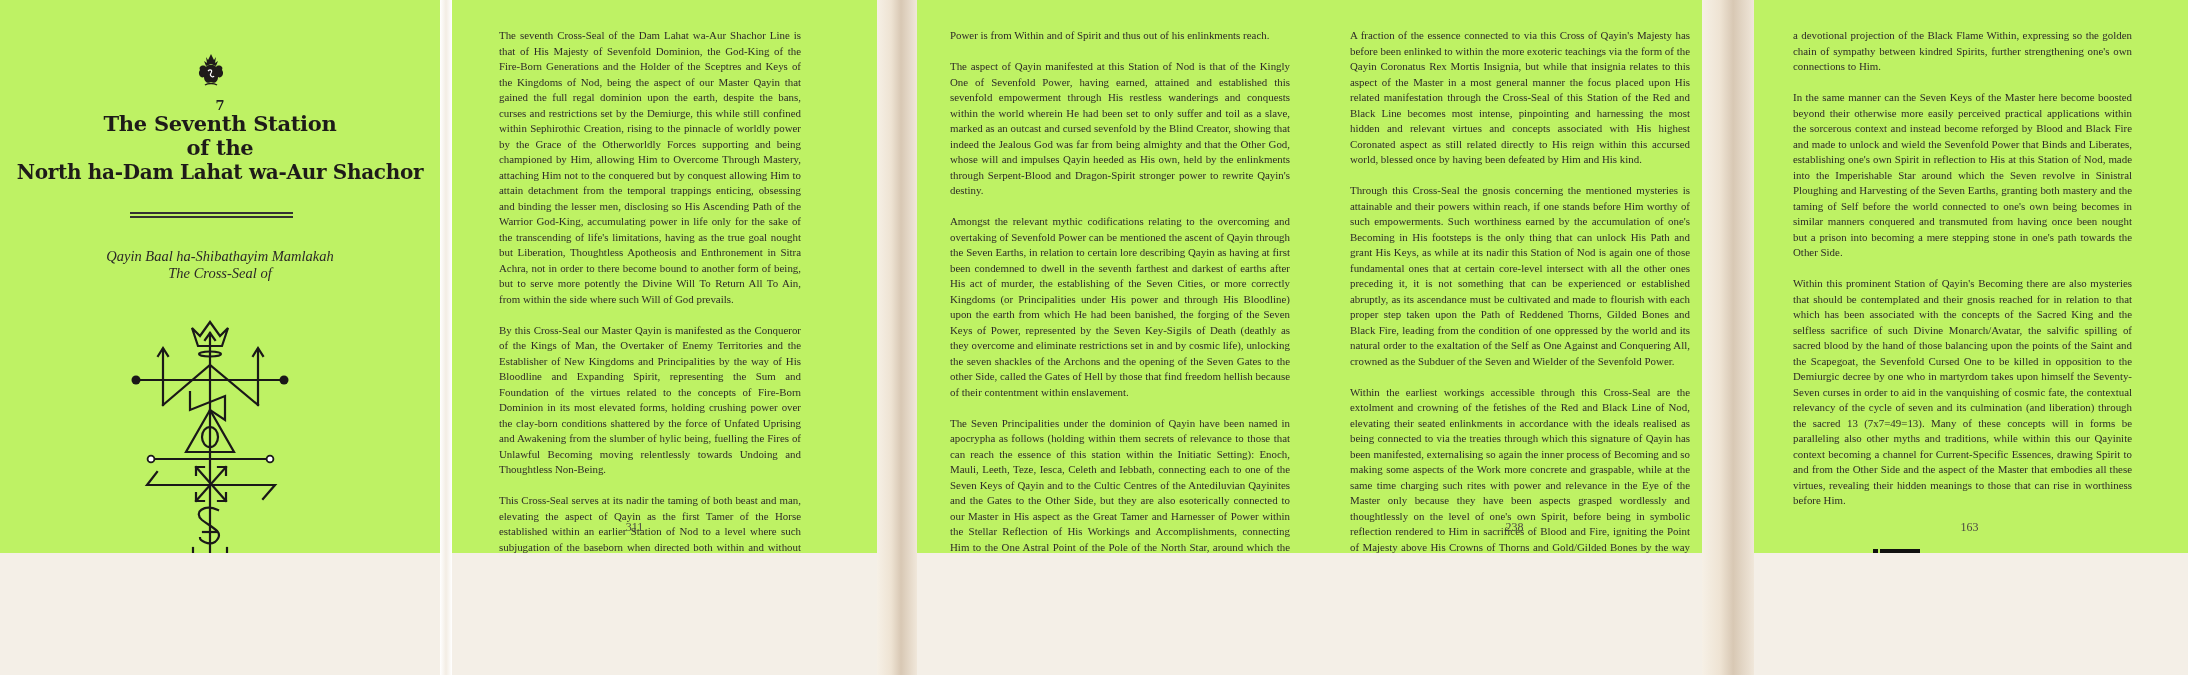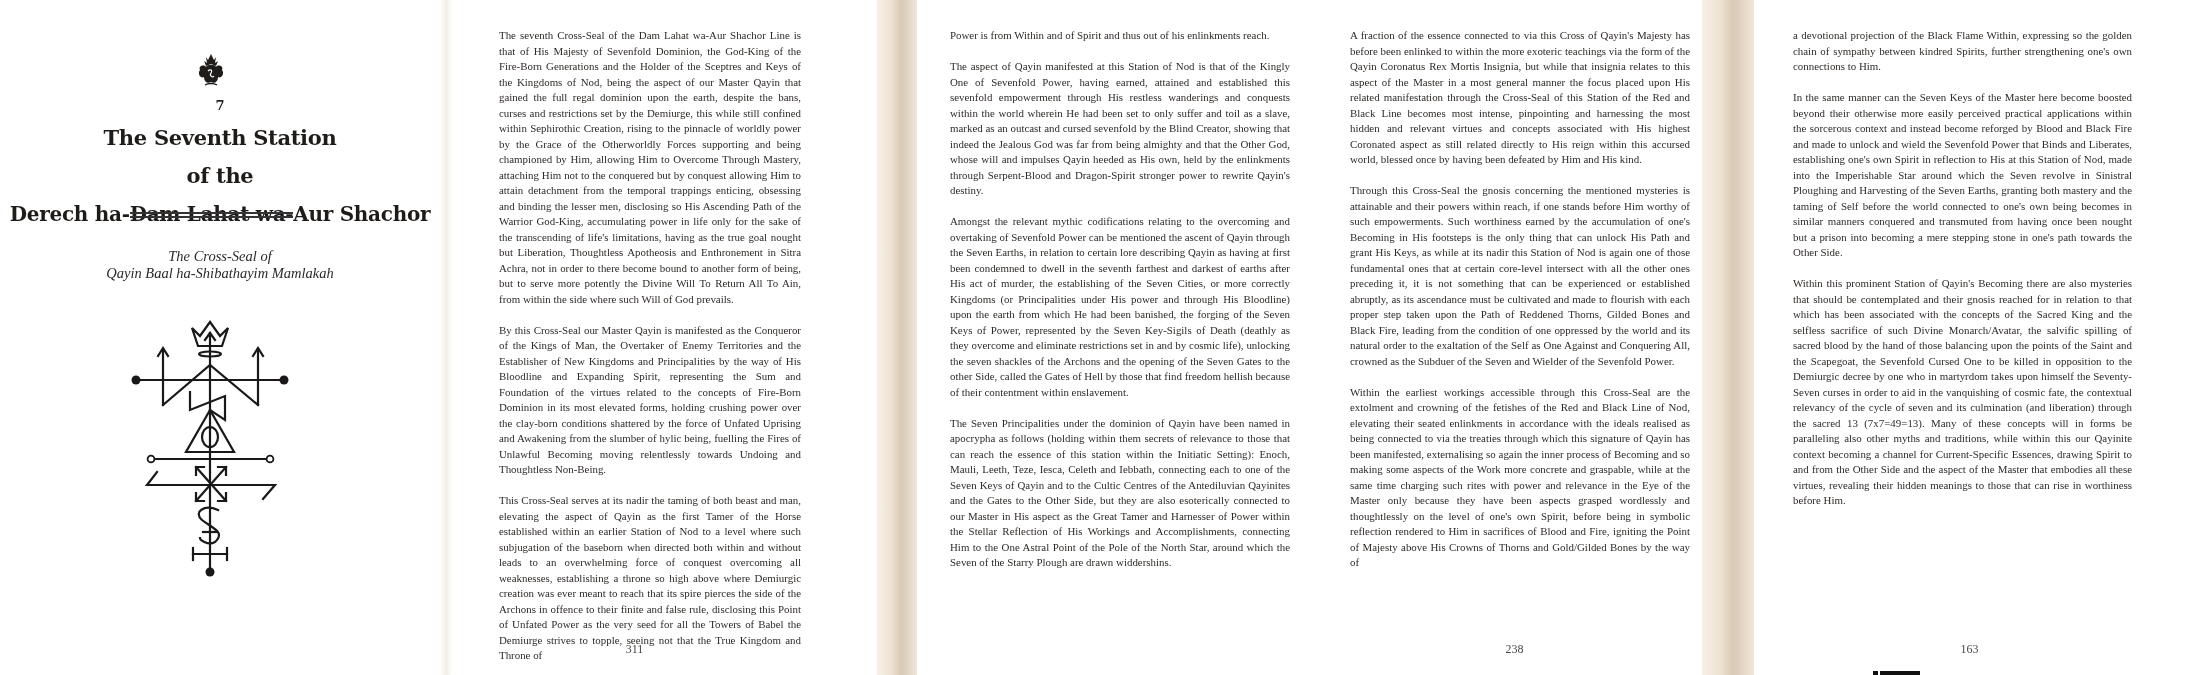--- a/index.html
+++ b/index.html
@@ -3,21 +3,21 @@
 <meta charset="utf-8">
 <style>
   html, body { margin:0; padding:0; }
   body {
     width:2188px; height:675px; overflow:hidden; position:relative;
     background:#f4efe7;
     font-family: "DejaVu Serif", "Liberation Serif", serif;
     color:#2a2624;
   }
   .page {
-    position:absolute; top:0; height:675px; background:#ffffff; overflow:hidden;
+    position:absolute; top:0; height:553px; background:#bef264; overflow:hidden;
   }
   .gutter {
     position:absolute; top:0; height:675px;
     background:linear-gradient(to right, #f6f0e6 0%, #eee3d3 35%, #d8c8b4 60%, #f0e7da 100%);
   }
   .page-num {
     position:absolute; bottom:18px; left:0; right:0; text-align:center;
     font-family:"Liberation Serif", serif; font-size:12px; color:#4a4643;
   }
   .col {
@@ -30,21 +30,21 @@
   .ornament { position:absolute; left:196px; top:52px; width:30px; height:36px; }
   .chap-num {
     position:absolute; left:0; right:0; top:98px; text-align:center;
     font-family:"DejaVu Serif", serif; font-weight:bold; font-size:13px; color:#222;
   }
   .chap-title {
     position:absolute; left:0; right:0; top:112px; text-align:center;
     font-family:"DejaVu Serif", serif; font-weight:bold; font-size:21px; line-height:24px;
     color:#1e1b19; letter-spacing:-0.3px;
   }
-  .chap-title div { white-space:nowrap;margin-top:14px; }
+  .chap-title div { white-space:nowrap; }
   .rule { position:absolute; left:130px; width:163px; height:1.5px; background:#333; }
   .subtitle {
     position:absolute; left:0; right:0; top:248px; text-align:center;
     font-family:"Liberation Serif", serif; font-style:italic; font-size:14.5px; line-height:17px; color:#2c2927;
   }
   .sigil { position:absolute; left:125px; top:318px; width:170px; height:260px; }
   .scan-mark { position:absolute; height:4px; background:#111; }
 </style>
 </head>
 <body>
@@ -53,27 +53,27 @@
   <svg class="ornament" viewBox="0 0 30 36">
     <path d="M15 2 L12 8 L10 5 L11 11 L8 9 L10 14 L15 12 L20 14 L22 9 L19 11 L20 5 L18 8 Z" fill="#1f1c1a"></path>
     <path d="M4 18 C2 14 8 12 10 15 C11 12 19 12 20 15 C22 12 28 14 26 18 C29 22 25 27 22 25 C22 30 18 32 15 30 C12 32 8 30 8 25 C5 27 1 22 4 18 Z" fill="#1f1c1a"></path>
     <path d="M12 19 C14 17 17 18 15 21 C13 24 17 26 18 24" stroke="#fff" stroke-width="1.2" fill="none"></path>
     <path d="M9 33 C12 31 18 31 21 33" stroke="#1f1c1a" stroke-width="1.5" fill="none"></path>
   </svg>
   <div class="chap-num">7</div>
   <div class="chap-title">
     <div>The Seventh Station</div>
     <div>of the</div>
-    <div style="font-size:20px;">Derech ha-Dam Lahat wa-Aur Shachor</div>
+    <div style="font-size:20px;">North ha-Dam Lahat wa-Aur Shachor</div>
   </div>
   <div class="rule" style="top:212px;"></div>
   <div class="rule" style="top:216px;"></div>
   <div class="subtitle">
+    <div>Qayin Baal ha-Shibathayim Mamlakah</div>
     <div>The Cross-Seal of</div>
-    <div>Qayin Baal ha-Shibathayim Mamlakah</div>
   </div>
   <svg class="sigil" viewBox="125 318 170 260">
     <g stroke="#1a1818" stroke-width="2.2" fill="none" stroke-linecap="square">
 
       <line x1="210" y1="333" x2="210" y2="572"></line>
 
       <path d="M192 328 L198 346 L222 346 L228 328 L220 336 L210 322 L200 336 Z"></path>
       <ellipse cx="210" cy="354" rx="11" ry="2.5"></ellipse>
       <path d="M205 340 L210 333 L215 340"></path>
 

